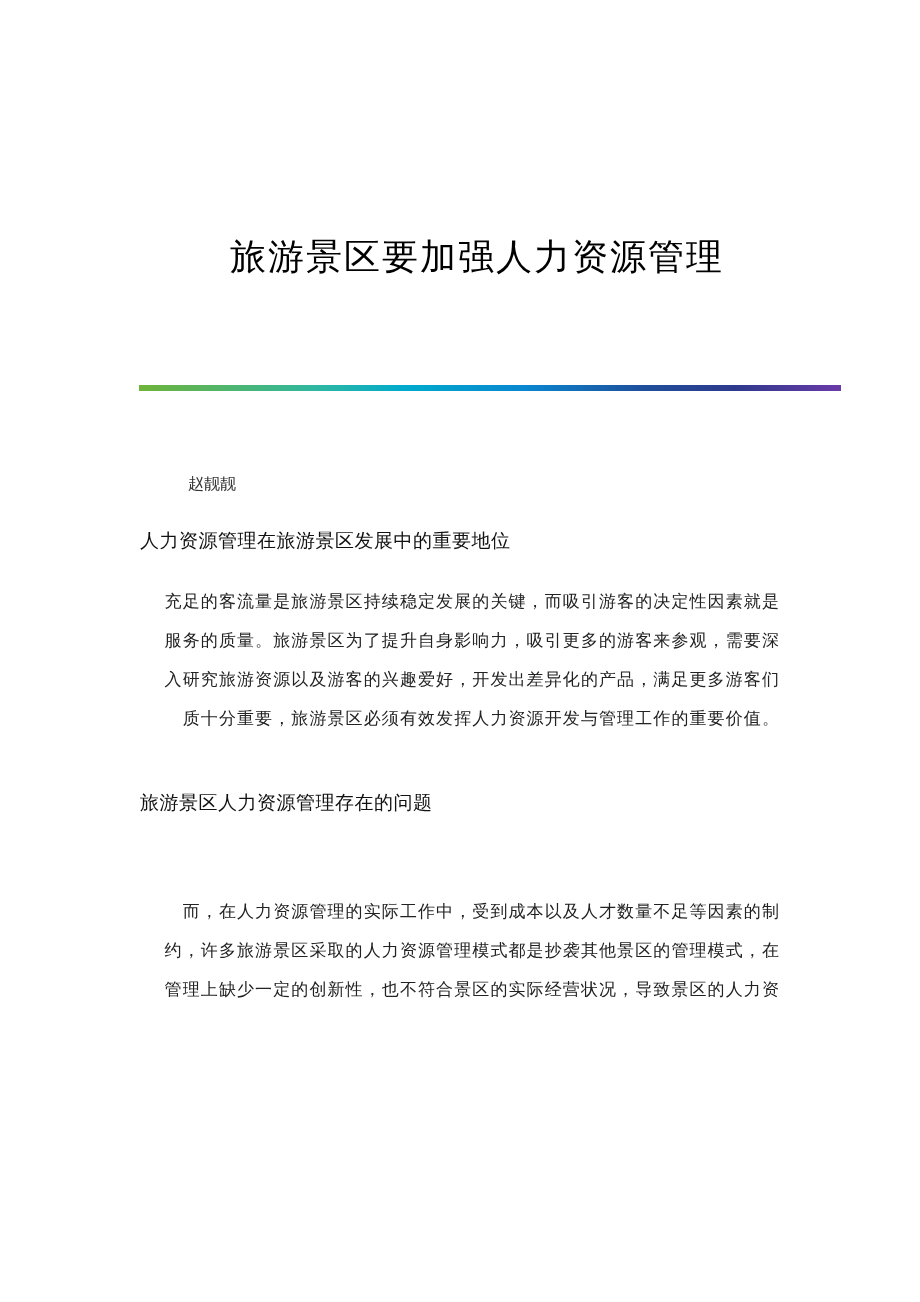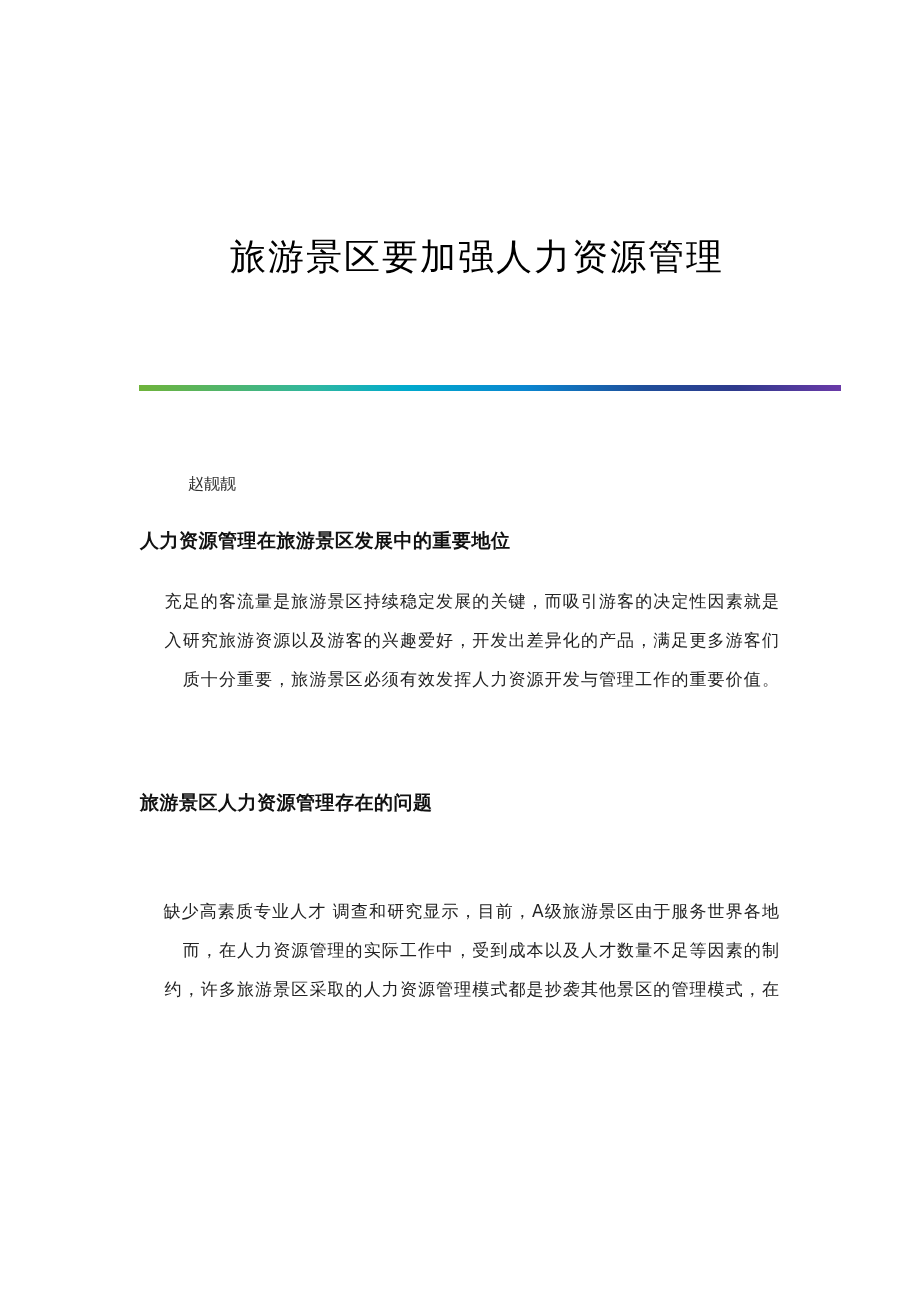--- a/index.html
+++ b/index.html
@@ -41,21 +41,21 @@
       top: 472px;
       font-size: 16px;
       color: #333;
       line-height: 24px;
       margin-left: 48px;
     }
     .heading {
       position: absolute;
       left: 140px;
       font-size: 19px;
-      font-weight: bold;
+      font-weight: normal;
       color: #111;
       line-height: 28px;
       letter-spacing: 0.5px;
     }
     .para {
       position: absolute;
       left: 140px;
       width: 640px;
       font-size: 17px;
       line-height: 39px;
@@ -75,24 +75,25 @@
   <h1 class="title" style="margin:17px;font-weight:normal;">旅游景区要加强人力资源管理</h1>
 
   <div class="gradient-bar"></div>
 
   <div class="author">赵靓靓</div>
 
   <h2 class="heading" style="top:526px;margin:0;">人力资源管理在旅游景区发展中的重要地位</h2>
 
   <div class="para" style="top:582px;">
     <span class="line">充足的客流量是旅游景区持续稳定发展的关键，而吸引游客的决定性因素就是</span>
+    <span class="line">服务的质量。旅游景区为了提升自身影响力，吸引更多的游客来参观，需要深</span>
     <span class="line">入研究旅游资源以及游客的兴趣爱好，开发出差异化的产品，满足更多游客们</span>
     <span class="line">质十分重要，旅游景区必须有效发挥人力资源开发与管理工作的重要价值。</span>
   </div>
 
   <h2 class="heading" style="top:788px;margin:0;">旅游景区人力资源管理存在的问题</h2>
 
   <div class="para" style="top:892px;">
-    <span class="line">缺少高素质专业人才 调查和研究显示，目前，A级旅游景区由于服务世界各地</span>
     <span class="line">而，在人力资源管理的实际工作中，受到成本以及人才数量不足等因素的制</span>
     <span class="line">约，许多旅游景区采取的人力资源管理模式都是抄袭其他景区的管理模式，在</span>
+    <span class="line">管理上缺少一定的创新性，也不符合景区的实际经营状况，导致景区的人力资</span>
   </div>
 </div>
 
 </body></html>

